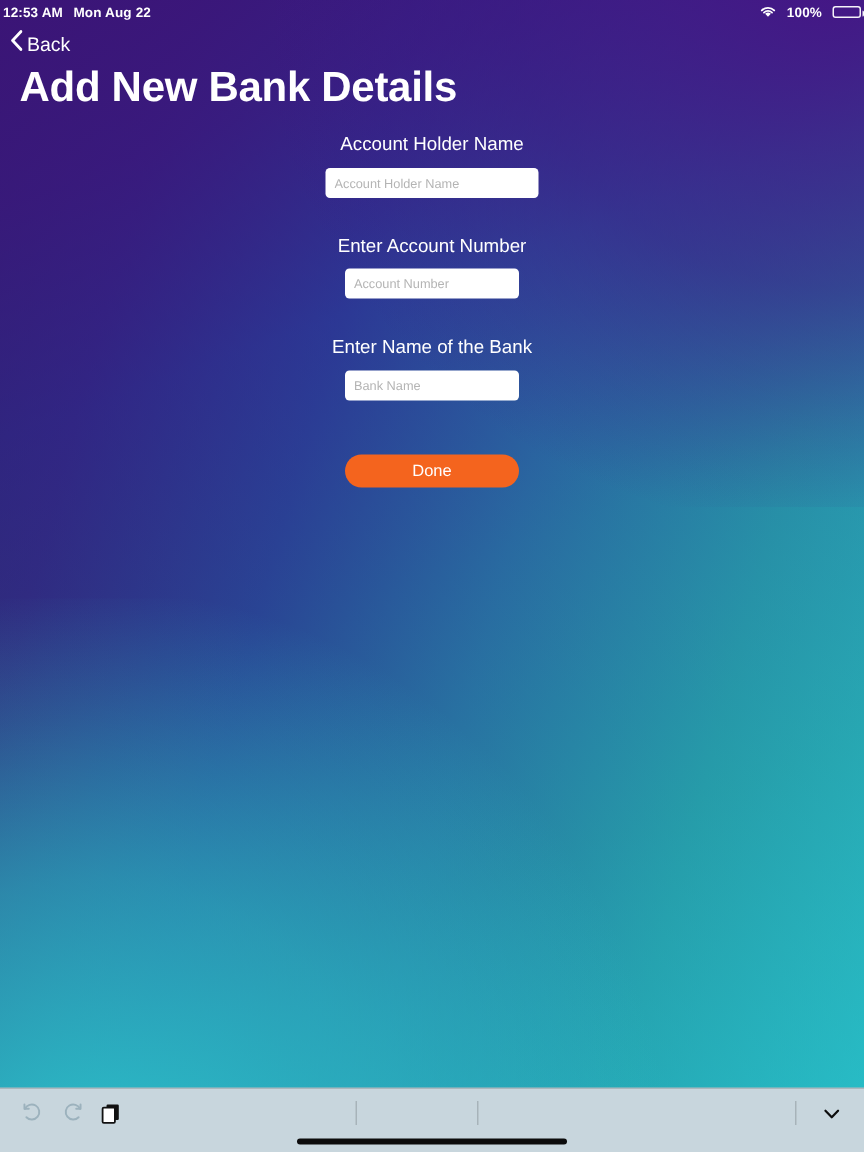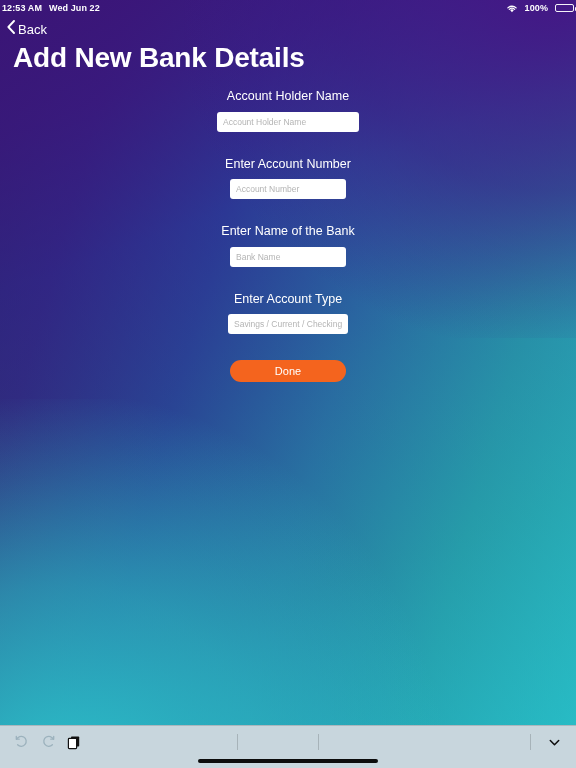--- a/index.html
+++ b/index.html
@@ -189,20 +189,21 @@
   .field-input::placeholder {
     color: #b4b4b4;
     font-size: 8.5px;
   }
   .w-holder  { width: 142px; }
   .w-bank    { width: 116px; }
   .w-account { width: 116px; }
   .w-type    { width: 120px; }
 
   .done-button {
+    margin-top: 10px;
     width: 116px;
     height: 22px;
     border: none;
     border-radius: 11px;
     background: #f4641e;
     color: #ffffff;
     font-size: 11px;
     font-family: "Liberation Sans", sans-serif;
     cursor: pointer;
     display: flex;
@@ -263,21 +264,21 @@
   }
 </style>
 </head>
 <body>
 
 <div id="app">
 
   <div class="status-bar">
     <div class="status-left">
       <span class="status-text">12:53 AM</span>
-      <span class="status-text">Wed Jun 22</span>
+      <span class="status-text">Mon Aug 22</span>
     </div>
     <div class="status-right">
       <span class="wifi-icon">
         <svg width="12" height="9" viewBox="0 0 12 9" aria-hidden="true">
           <path d="M6 8.2 L4.1 6.1 A2.9 2.9 0 0 1 7.9 6.1 Z" fill="#ffffff"></path>
           <path d="M1.9 3.9 A5.9 5.9 0 0 1 10.1 3.9" stroke="#ffffff" stroke-width="1.3" fill="none" stroke-linecap="round"></path>
           <path d="M3.3 5.4 A3.9 3.9 0 0 1 8.7 5.4" stroke="#ffffff" stroke-width="1.2" fill="none" stroke-linecap="round"></path>
         </svg>
       </span>
       <span class="status-text">100%</span>
@@ -308,24 +309,20 @@
     <div class="field">
       <div class="field-label">Enter Account Number</div>
       <input class="field-input w-account" type="text" placeholder="Account Number" style="">
     </div>
 
     <div class="field">
       <div class="field-label">Enter Name of the Bank</div>
       <input class="field-input w-bank" type="text" placeholder="Bank Name" style="">
     </div>
 
-    <div class="field">
-      <div class="field-label">Enter Account Type</div>
-      <input class="field-input w-type" type="text" placeholder="Savings / Current / Checking" style="">
-    </div>
 
     <button class="done-button">Done</button>
   </div>
 
   <div class="toolbar">
     <div class="toolbar-inner">
 
       <span class="tb-icon">
         <svg width="16" height="16" viewBox="0 0 16 16" aria-hidden="true">
           <path d="M5.2 5.2 L2.3 5.2 L2.3 2.3" stroke="#9cb2bd" stroke-width="1.3" fill="none" stroke-linecap="round" stroke-linejoin="round"></path>

